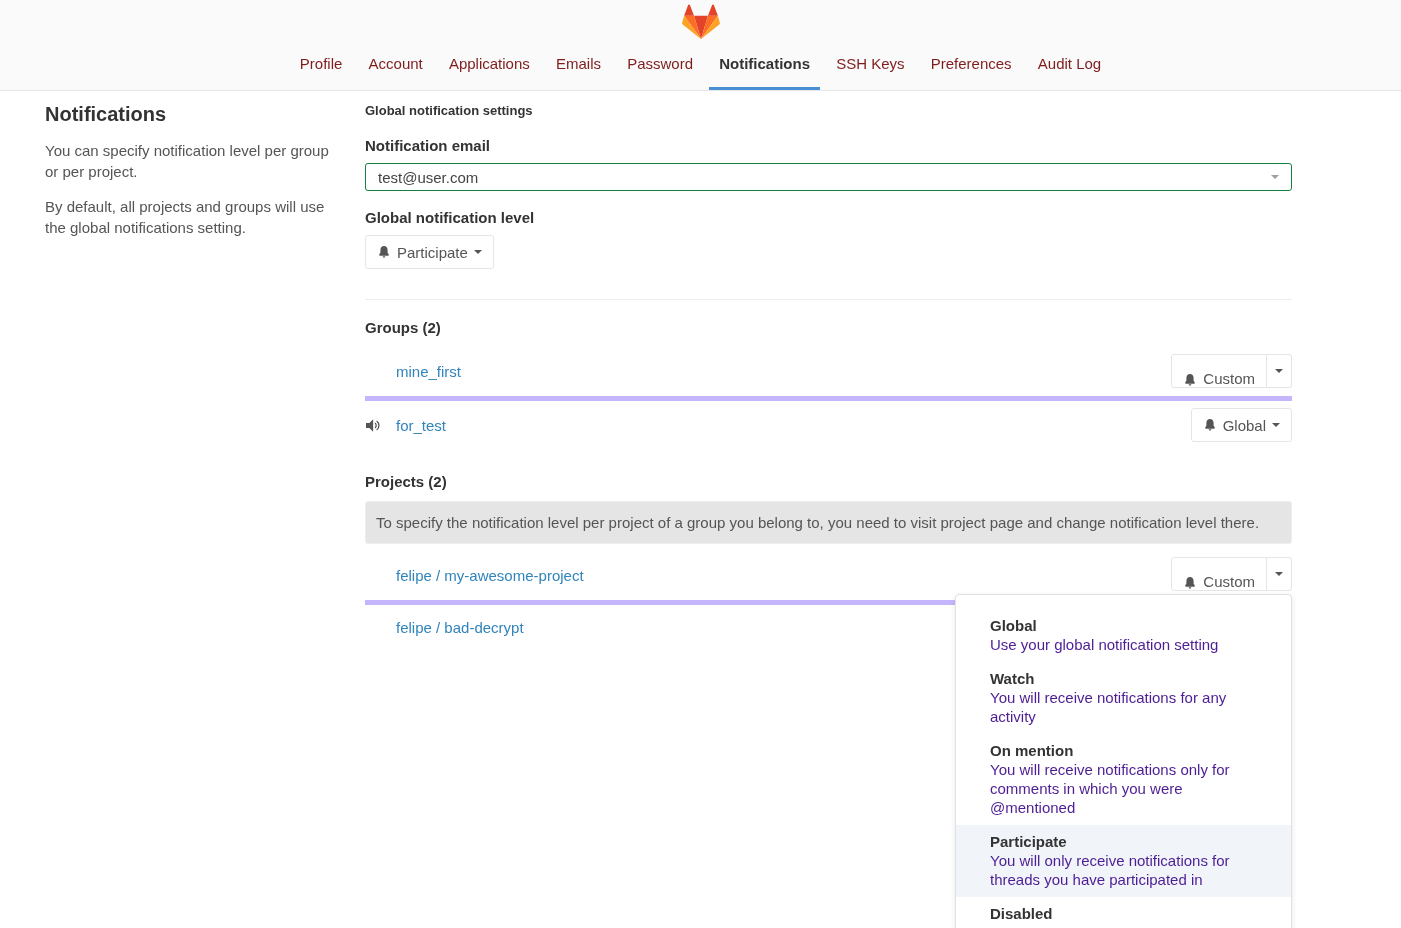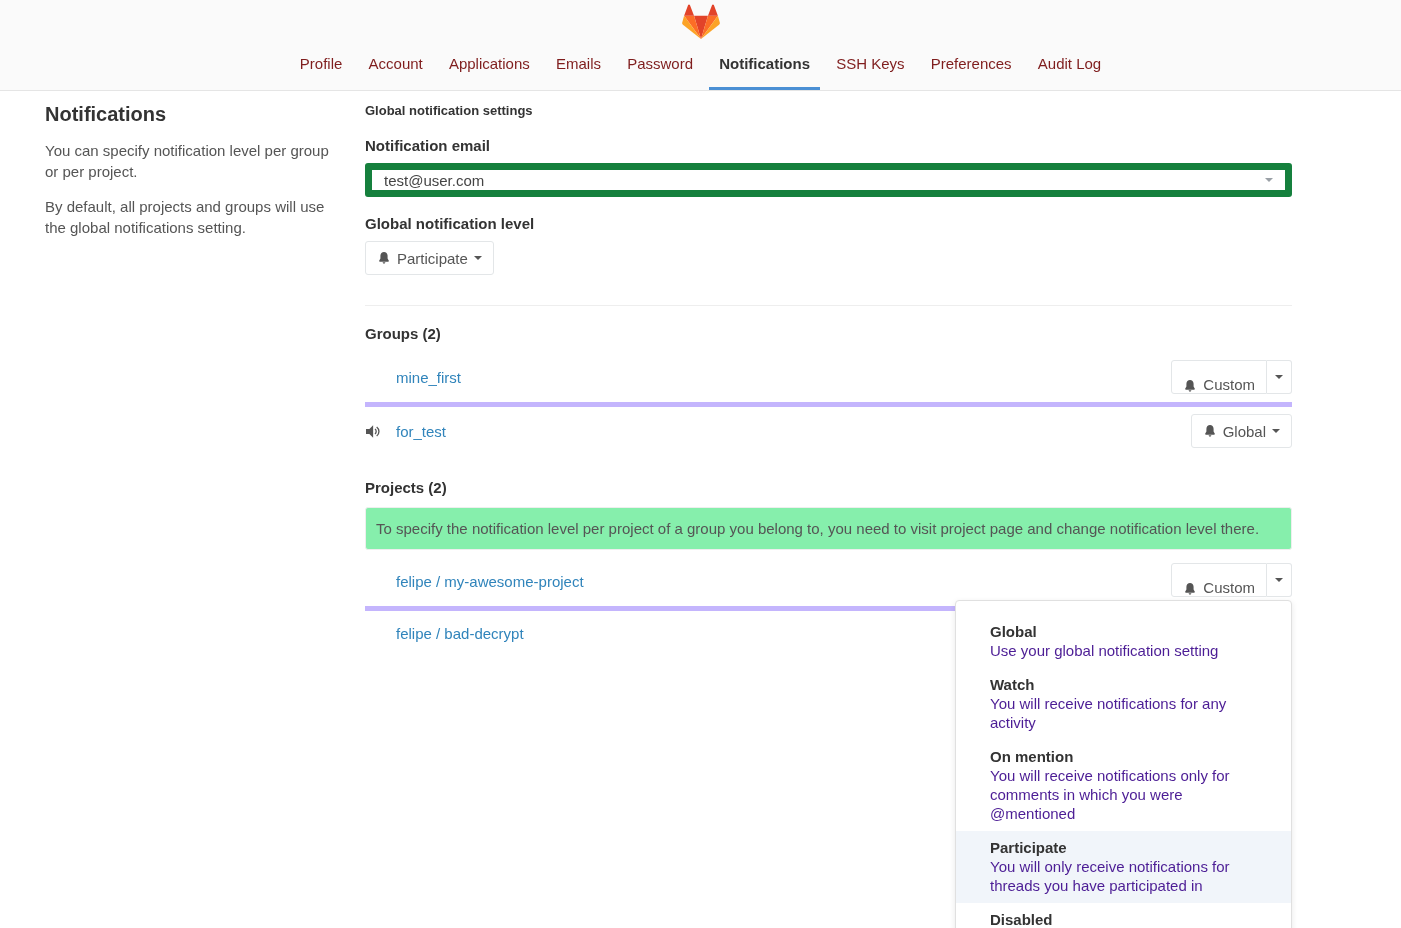--- a/index.html
+++ b/index.html
@@ -38,22 +38,22 @@
   .sidebar { width: 300px; flex: 0 0 300px; }
   .sidebar h1 { font-size: 20px; font-weight: 700; margin-bottom: 14px; }
   .sidebar p { color: #555; line-height: 21px; margin-bottom: 14px; }
   .main { width: 927px; flex: 0 0 927px; margin-left: 20px; }
 
   .section-title { font-size: 13px; font-weight: 700; margin-bottom: 19px; }
   .field-label { display: block; font-weight: 700; margin-bottom: 9px; }
 
   
   .select {
-    width: 100%; height: 34px;
-    border: 7px solid #15803d; border-radius: 3px;
+    width: 100%; height: 28px;
+    border: 1px solid #15803d; border-radius: 3px;
     background: #fff;
     display: flex; align-items: center;
     padding: 0 12px; color: #444;
     margin-bottom: 18px;
     cursor: pointer;
   }
   .select .select-caret { margin-left: auto; color: #9aa0a6; }
 
   .caret {
     display: inline-block; width: 0; height: 0;
@@ -84,21 +84,21 @@
     display: flex; align-items: center; justify-content: space-between;
     min-height: 50px; padding: 7px 0;
   }
   .row + .row { border-top: 5px solid #c4b5fd; }
   .icon-slot { display: inline-flex; width: 22px; margin-right: 9px; color: #555; align-items: center; }
   .row-left { display: inline-flex; align-items: center; }
   .link { color: var(--link, #3084bb); }
 
   .projects-title { margin-top: 24px; }
   .well {
-    background: #86efac;
+    background: #e5e5e5;
     border: 1px solid #eee; border-radius: 3px;
     padding: 12px 10px; color: #555;
     margin: 11px 0 6px 0;
   }
 
   
   .dropdown-wrap { position: relative; }
   .menu {
     position: absolute; right: 0; top: 37px;
     width: 337px; z-index: 10;

